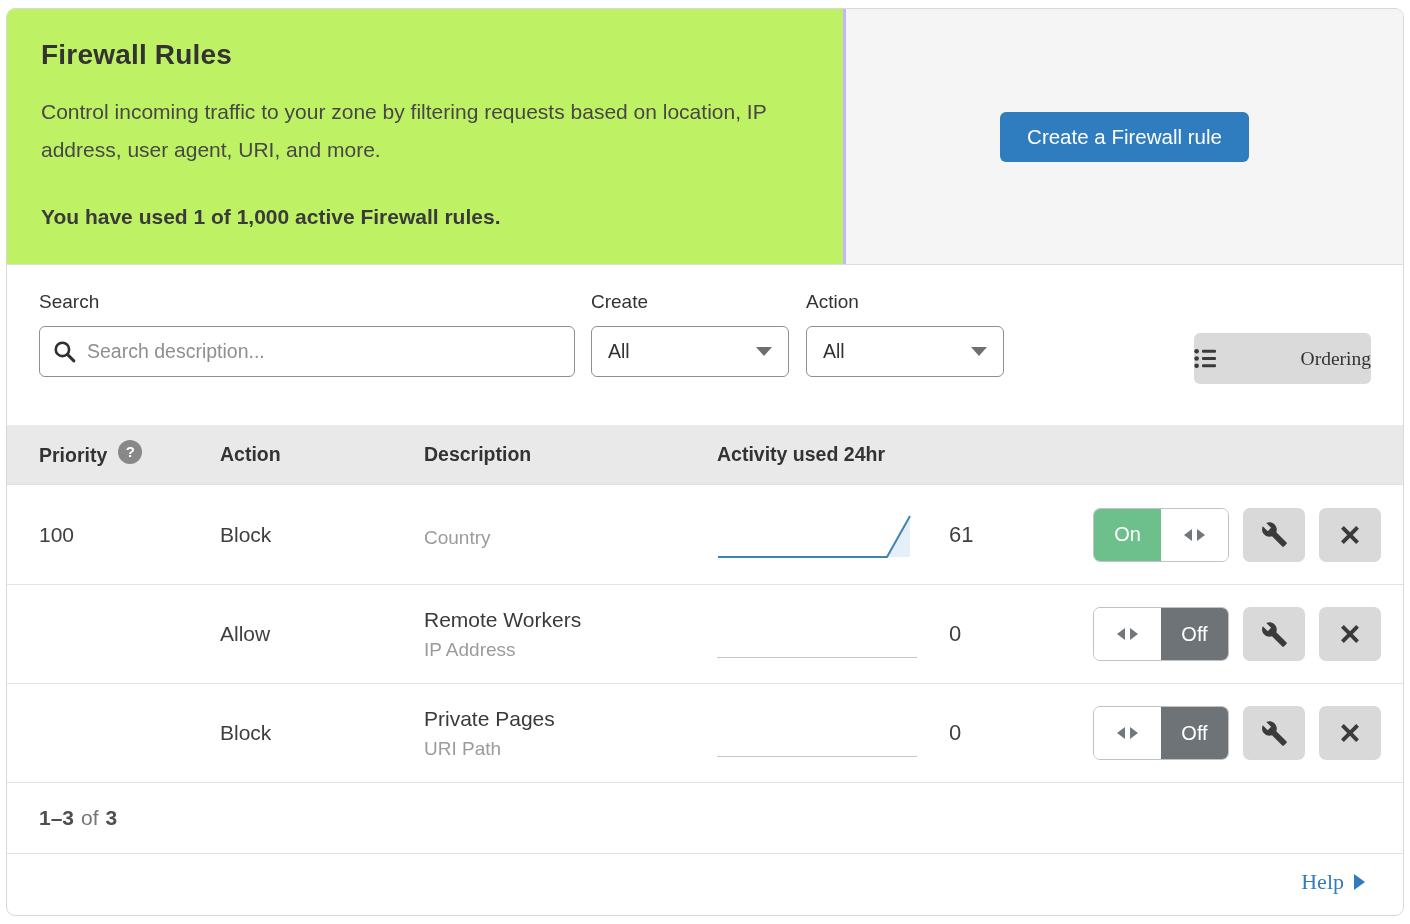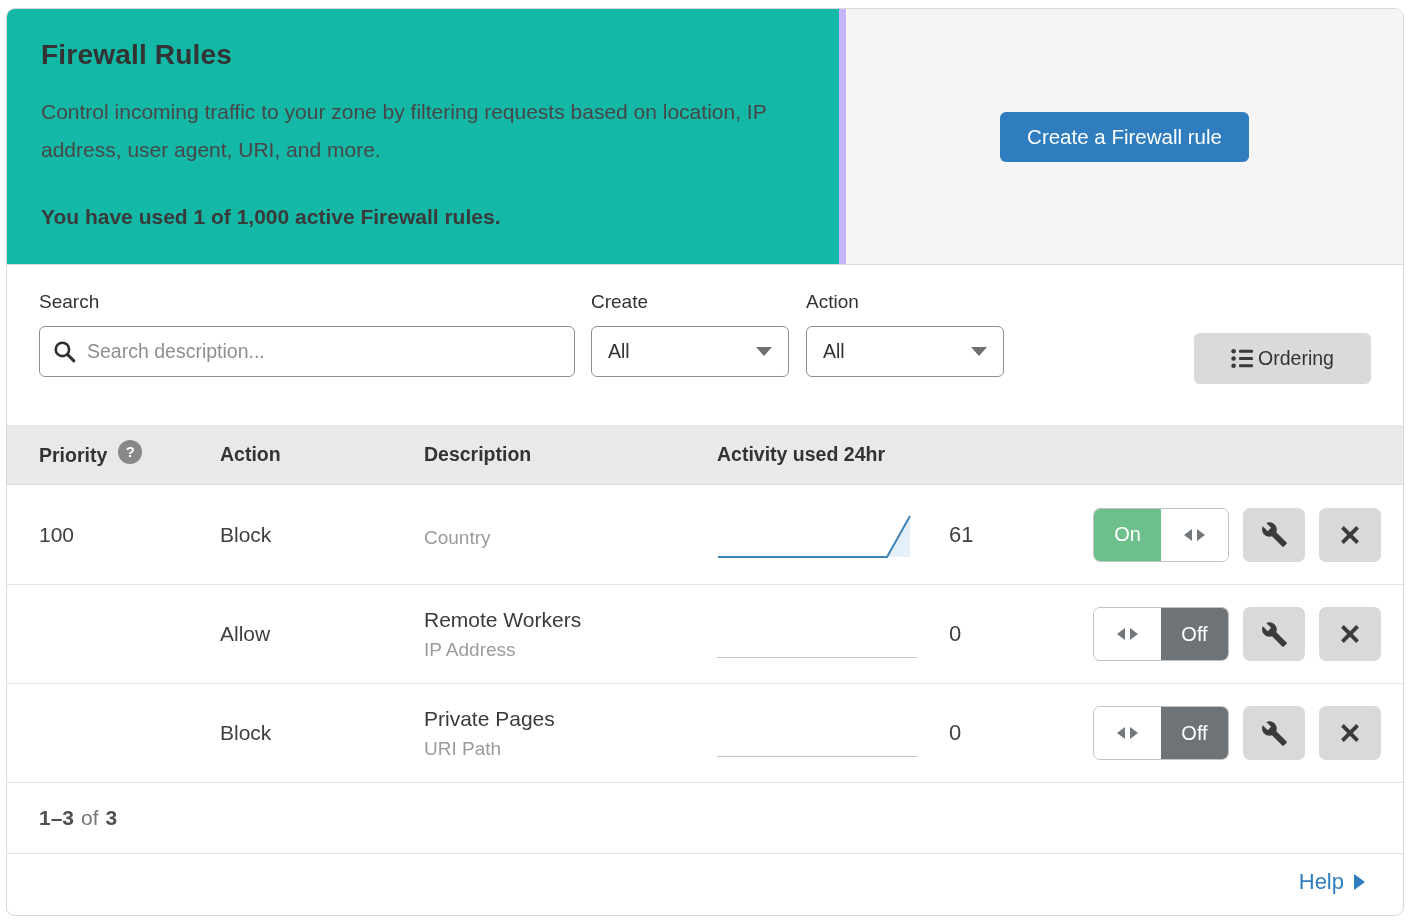--- a/index.html
+++ b/index.html
@@ -4,21 +4,21 @@
 <style>
   * { margin:0; padding:0; box-sizing:border-box; }
   html,body { width:1410px; height:924px; background:#fff;
     font-family:"Liberation Sans", sans-serif; color:#333; }
 
   .card { position:absolute; left:6px; top:8px; width:1398px; height:908px;
     background:#fff; border:1px solid #d8d8d8; border-radius:9px; overflow:hidden; }
 
   
   .header { display:flex; height:256px; border-bottom:1px solid #ddd; }
-  .header-left { width:839px; border-right:7px solid #c4b5fd; padding:30px 34px; background:#14b8a6; }
+  .header-left { width:839px; border-right:3px solid #c4b5fd; padding:30px 34px; background:#bef264; }
   .page-title { font-size:28px; font-weight:bold; color:#333; letter-spacing:.2px; }
   .page-desc { margin-top:22px; font-size:21px; line-height:38px; color:#474747; max-width:775px; }
   .usage-line { margin-top:36px; font-size:21px; font-weight:bold; color:#3a3a3a; }
   .header-right { flex:1; background:#f5f5f5; display:flex; align-items:center; justify-content:center; }
   .primary-btn { background:var(--accent_blue,#2f7dbe); color:#fff; border:none; border-radius:6px;
     padding:13px 27px; font-size:20.5px; font-family:inherit; cursor:pointer; }
 
   
   .filterbar { height:160px; padding:26px 32px 0 32px; display:flex; align-items:flex-start; background:#fff; }
   .filter-group { display:flex; flex-direction:column; }
@@ -28,22 +28,22 @@
     padding:0 14px 0 47px; font-size:19.5px; font-family:inherit; color:#333; background:#fff; }
   .search-input::placeholder { color:#8f8f8f; }
   .search-icon { position:absolute; left:13px; top:13px; width:25px; height:25px; }
   .select { height:51px; border:1px solid #8f8f8f; border-radius:6px; background:#fff;
     display:flex; align-items:center; justify-content:space-between; padding:0 16px; width:198px; cursor:pointer; }
   .select-value { font-size:19.5px; color:#333; }
   .caret { width:0; height:0; border-left:8px solid transparent; border-right:8px solid transparent;
     border-top:9px solid #6f6f6f; }
   .gap-s { width:16px; } .gap-a { width:17px; }
   .ordering-btn { margin-left:auto; margin-top:42px; height:51px; width:177px; background:#dadada;
-    border:none; border-radius:6px; display:flex; align-items:center; justify-content:center;
-    gap:4px; font-size:19.5px; color:#333; font-family:Liberation Sans, sans-serif; cursor:pointer; }
+    border:none; border-radius:6px; display:flex; align-items:center; justify-content:space-between;
+    gap:4px; font-size:19.5px; color:#333; font-family:Liberation Serif, serif; cursor:pointer; }
 
   
   .thead { height:60px; background:#e9e9e9; display:flex; align-items:center;
     font-weight:bold; font-size:19.5px; color:#333; border-bottom:1px solid #e0e0e0; }
   .col-priority { width:213px; padding-left:32px; display:flex; align-items:flex-end; }
   .col-action { width:204px; }
   .col-desc { width:293px; }
   .col-activity { width:376px; display:flex; align-items:center; }
   .col-controls { flex:1; display:flex; align-items:center; gap:14px; }
   .help-circle { width:24px; height:24px; border-radius:50%; background:#888; color:#fff;
@@ -70,21 +70,21 @@
   .icon-btn { width:62px; height:54px; background:#d9d9d9; border:none; border-radius:7px;
     display:flex; align-items:center; justify-content:center; cursor:pointer; }
   .icon-btn.wrench { margin-left:0; }
 
   
   .pagination { height:71px; border-top:1px solid #e2e2e2; display:flex; align-items:center;
     padding:16px 32px; font-size:21px; color:#757575; }
   .pg-bold { font-weight:bold; color:#4f4f4f; }
   .pg-of { margin:0 7px; }
   .help-row { height:56px; border-top:1px solid #e2e2e2; display:flex; align-items:center;
-    justify-content:flex-end; padding-right:38px; }
+    justify-content:flex-end; padding-right:38px;font-family:Liberation Serif, serif; }
   .help-link { display:flex; align-items:center; gap:10px; color:var(--accent_blue,#2f7dbe);
     font-size:22px; cursor:pointer; text-decoration:none; }
   .help-arrow { width:0; height:0; border-top:8px solid transparent; border-bottom:8px solid transparent;
     border-left:11px solid var(--accent_blue,#2f7dbe); }
 </style>
 </head>
 <body>
 
 <div class="card">
 

